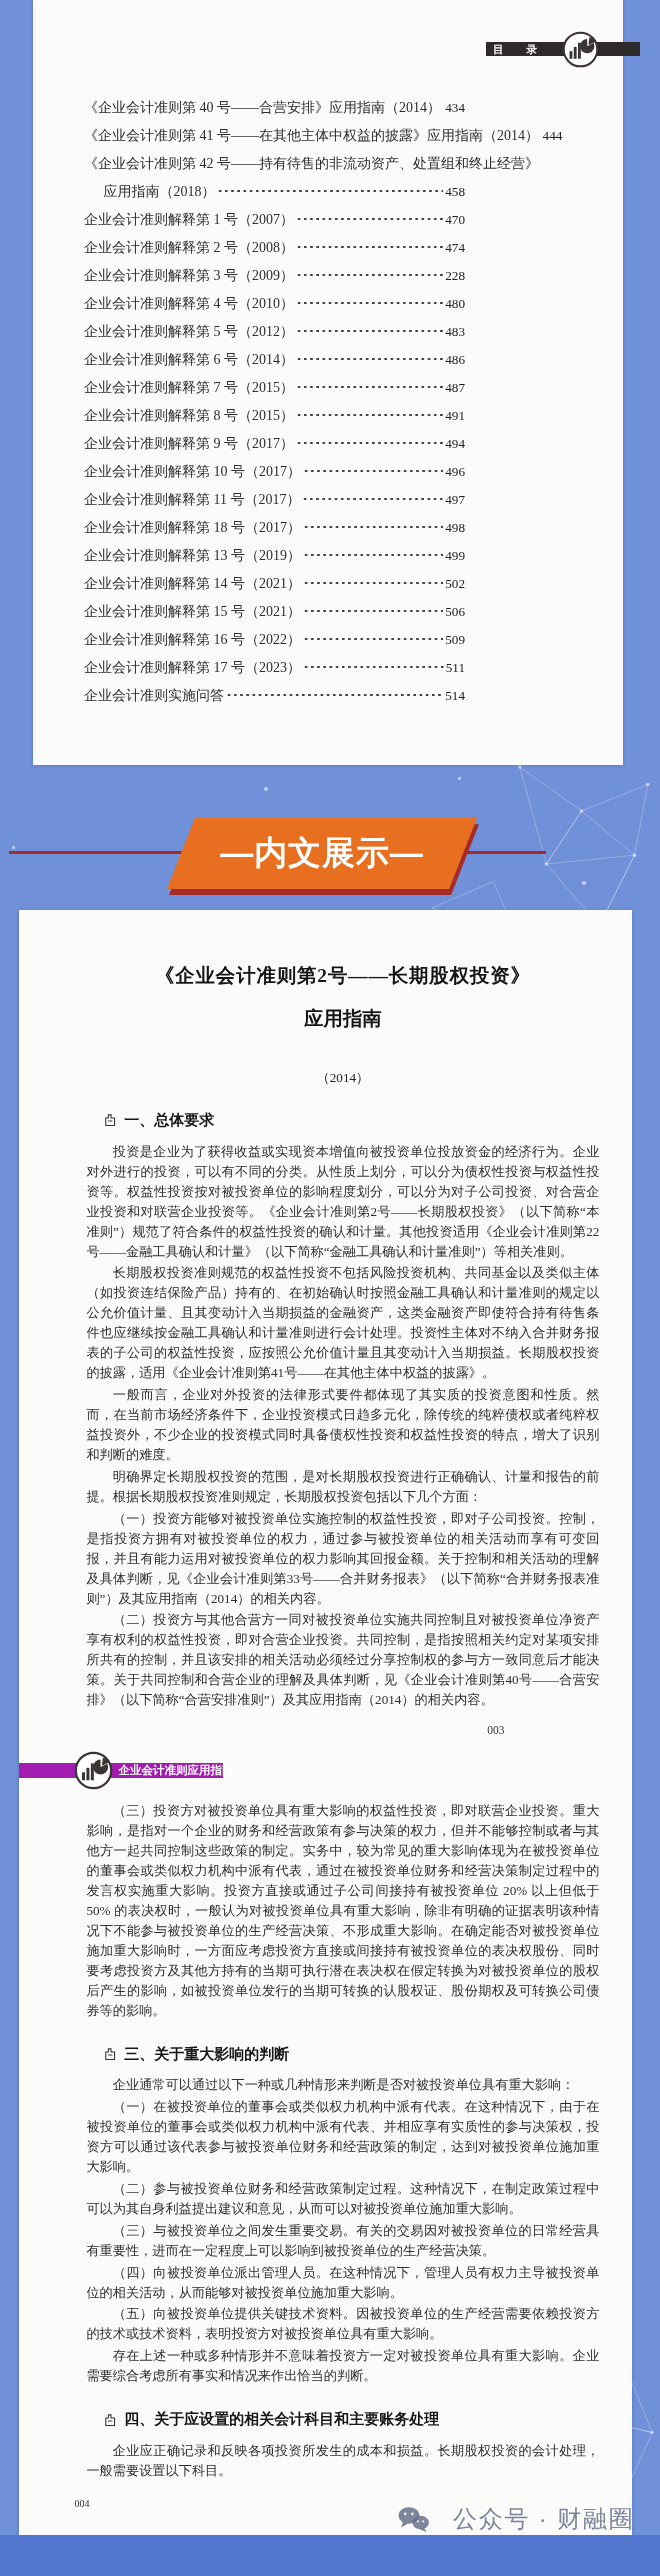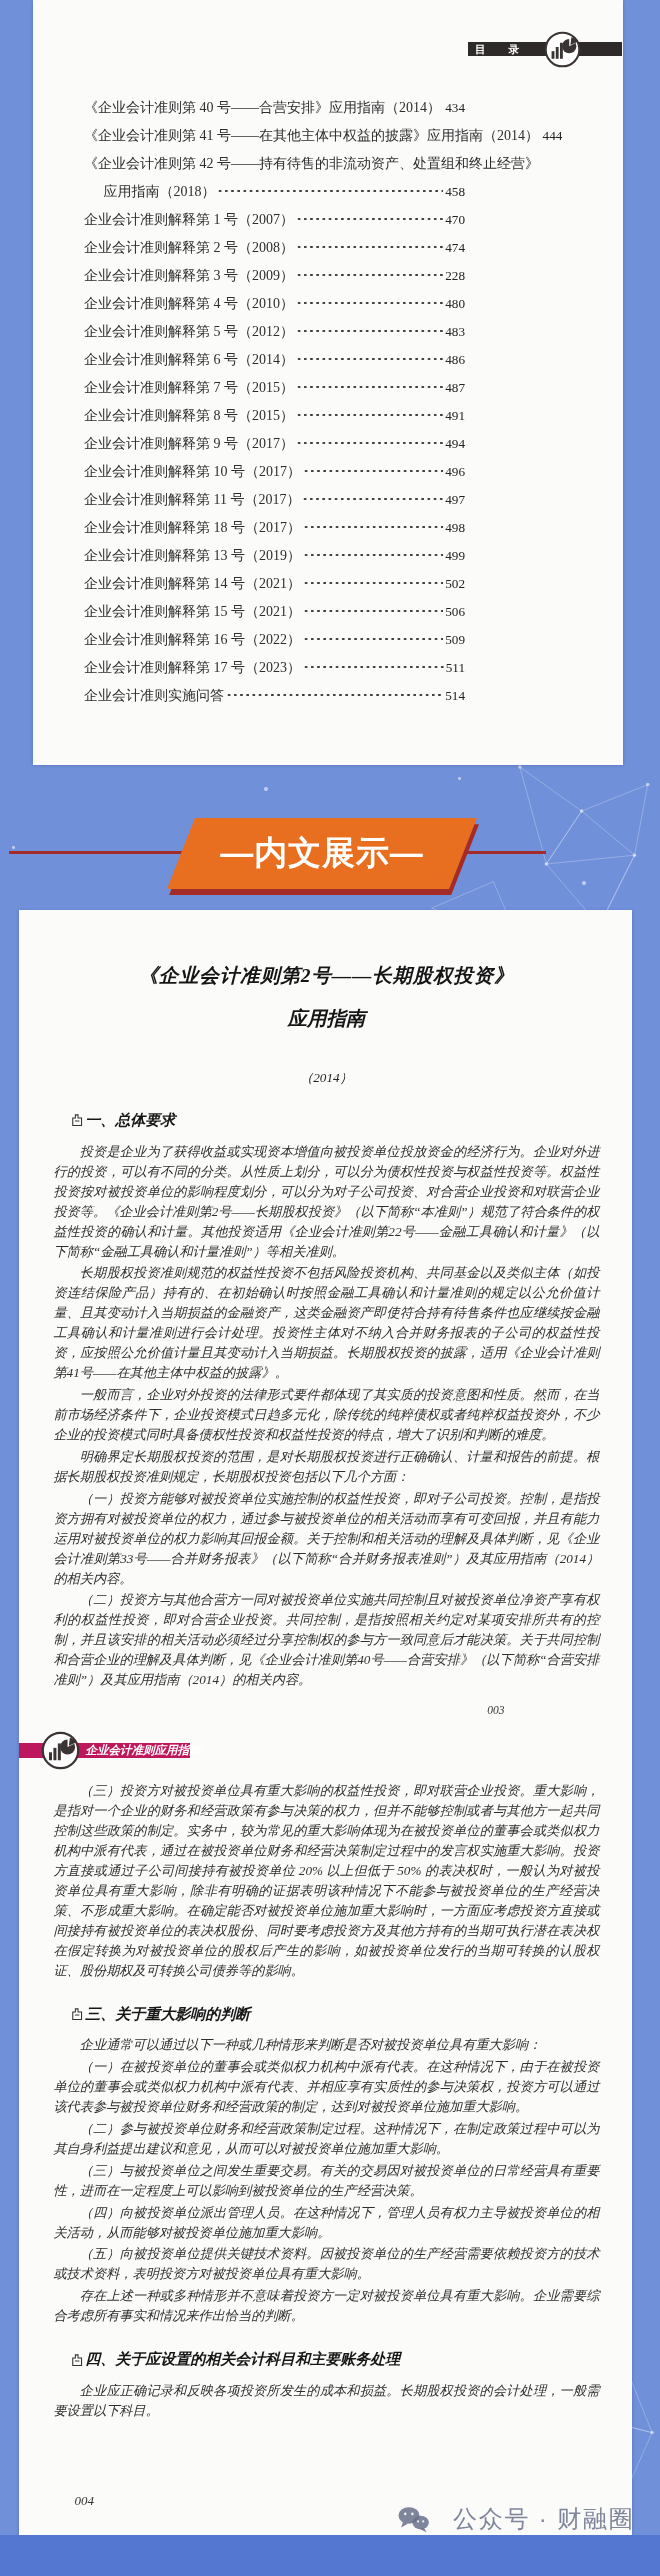--- a/index.html
+++ b/index.html
@@ -12,21 +12,21 @@
   }
   
   .deco{position:absolute;pointer-events:none;}
   .deco-dot{position:absolute;border-radius:50%;background:rgba(255,255,255,.55);}
   
   .page-toc{
     position:absolute;left:33px;top:0;width:590px;height:765px;
     background:#fbfbfa;box-shadow:0 0.9px 3.5px rgba(20,30,80,.25);
   }
   .toc-bar{
-    position:absolute;top:42px;left:435px;width:154px;height:14px;
+    position:absolute;top:42px;left:453px;width:154px;height:14px;
     background:#2e2a29;
   }
   .toc-bar-label{
     color:#fff;font-family:"Liberation Sans","DejaVu Sans",sans-serif;
     font-size:10.6px;line-height:14px;font-weight:bold;
     padding-left:7px;letter-spacing:23px;white-space:nowrap;
   }
   .badge-circle{
     position:absolute;left:76px;top:-11.5px;width:37px;height:37px;
   }
@@ -57,58 +57,58 @@
     display:flex;align-items:center;justify-content:center;
   }
   .banner-label{
     color:#fff;font-family:"Liberation Sans","DejaVu Sans",sans-serif;
     font-size:33px;font-weight:bold;letter-spacing:0.9px;white-space:nowrap;
   }
   
   .page-doc{
     position:absolute;left:19.4px;top:910px;width:613px;height:1625px;
     background:#fbfbfa;box-shadow:0 0.9px 3.5px rgba(20,30,80,.25);
-    box-sizing:border-box;padding:51px 33px 0 34px;overflow:hidden;font-style:italic;
+    box-sizing:border-box;padding:51px 33px 0 67px;overflow:hidden;
   }
   .doc-title{
     text-align:center;font-size:19.4px;font-weight:bold;color:#151515;
     letter-spacing:0.9px;line-height:30px;margin:0;
   }
   .doc-subtitle{
     text-align:center;font-size:19.4px;font-weight:bold;color:#151515;
     line-height:30px;margin:13px 0 0 0;
   }
   .doc-year{text-align:center;font-size:13.2px;color:#222;margin:35px 0 0 0;}
   .sec-heading{
-    display:flex;align-items:center;gap:2px;
+    display:flex;align-items:center;gap:8px;
     font-family:"Liberation Sans","DejaVu Sans",sans-serif;
     font-size:15px;font-weight:bold;color:#171717;
     margin:24px 0 11.5px 17.6px;
   }
   .sec-icon{width:12.3px;height:12.3px;flex:0 0 auto;}
   .para{
     font-size:13.2px;line-height:20px;color:#2e2e2e;
     text-align:justify;text-indent:2em;margin:0 0 1.8px 0;
   }
   .folio-right{
     text-align:right;padding-right:95px;font-size:11.5px;color:#333;
     margin:14px 0 17.6px 0;
   }
   .running-bar{
-    position:relative;height:15px;background:#be185d;
+    position:relative;height:15px;background:#a21caf;
     width:204px;margin:26.4px 0 23px -67px;
   }
   .running-circle{position:absolute;left:55px;top:-11.5px;width:39px;height:39px;}
   .running-label{
     color:#fff;font-family:"Liberation Sans","DejaVu Sans",sans-serif;
     font-size:11.5px;font-weight:bold;line-height:15px;
     padding-left:99px;white-space:nowrap;
   }
   .folio-left{
-    position:absolute;left:55px;bottom:26.4px;font-size:13px;color:#333;
+    position:absolute;left:55px;bottom:26.4px;font-size:10px;color:#333;
   }
   
   .footer-band{position:absolute;left:0;top:2535px;width:661px;height:41px;background:#5477d2;}
   .watermark{
     position:absolute;left:397px;top:2503px;z-index:6;
     display:flex;align-items:center;gap:23px;
     color:rgba(104,113,138,.85);
     font-family:"Liberation Sans","DejaVu Sans",sans-serif;
     font-size:24px;letter-spacing:1.8px;white-space:nowrap;
   }

